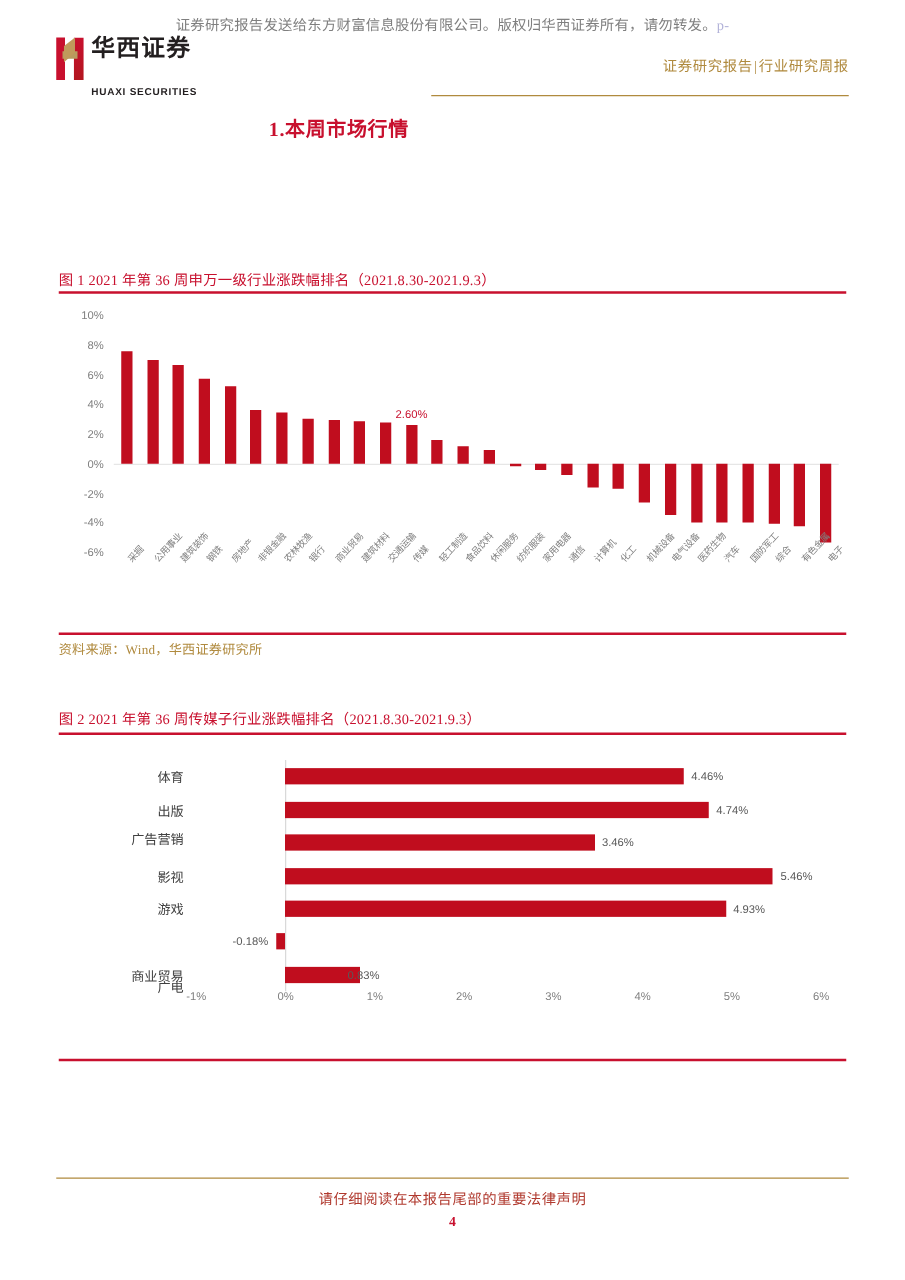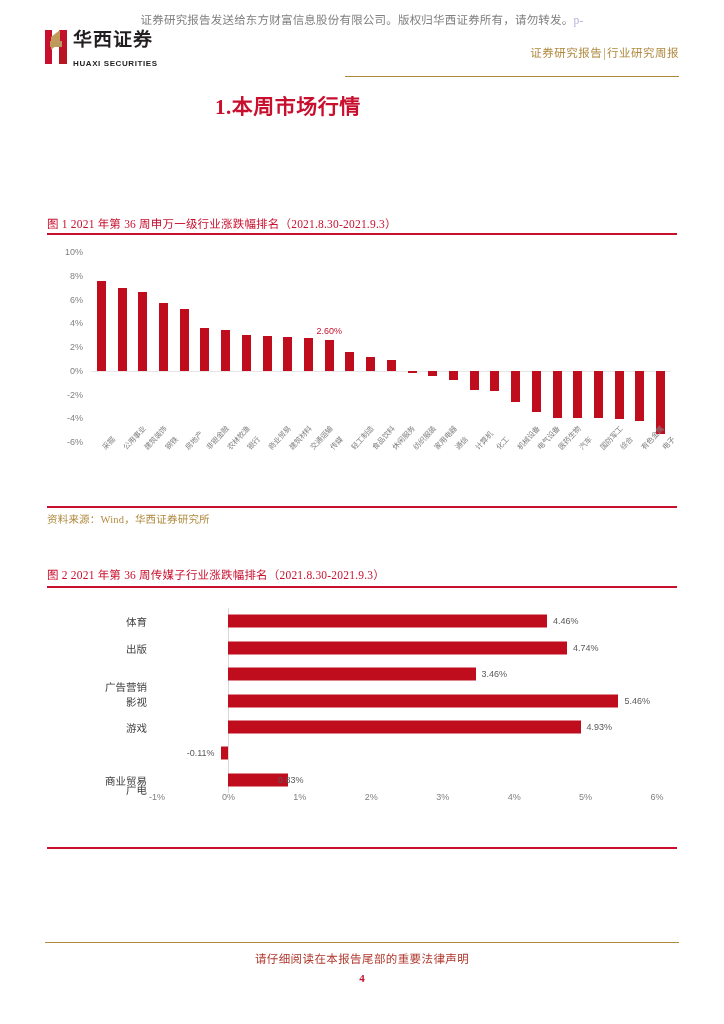--- a/index.html
+++ b/index.html
@@ -89,21 +89,21 @@
   }
   .logo-text { line-height: 1; }
   .logo-cn {
     font-size: 19px;
     font-weight: bold;
     color: #231f20;
     letter-spacing: 1px;
     font-family: "Liberation Serif", serif;
   }
   .logo-en {
-    margin-top: 11px;
+    margin-top: 21px;
     font-size: 8px;
     font-weight: bold;
     color: #231f20;
     letter-spacing: 0.6px;
     font-family: "Liberation Sans", sans-serif;
   }
   .header-right {
     position: absolute;
     right: 0;
     top: 14px;
@@ -121,21 +121,21 @@
     top: 46px;
     height: 1px;
     background: #b08a3e;
   }
 
   
   .section-title {
     position: absolute;
     top: 90px;
     left: 215px;
-    font-size: 21px;
+    font-size: 16px;
     font-weight: bold;
     color: #c8102e;
     letter-spacing: 0.5px;
     font-family: "Liberation Serif", serif;
   }
 
   
   .para {
     position: absolute;
     top: 132px;
@@ -461,27 +461,27 @@
         <div class="c2-val" style="top: 13.2143px; left: 396px;">4.46%</div>
         <div class="c2-bar" title="出版 4.74%" style="top: 39.6429px; left: 71.4286px; width: 338.571px;"></div>
         <div class="c2-val" style="top: 39.6429px; left: 416px;">4.74%</div>
         <div class="c2-bar" title="广告营销 3.46%" style="top: 66.0714px; left: 71.4286px; width: 247.143px;"></div>
         <div class="c2-val" style="top: 66.0714px; left: 324.571px;">3.46%</div>
         <div class="c2-bar" title="影视 5.46%" style="top: 92.5px; left: 71.4286px; width: 390px;"></div>
         <div class="c2-val" style="top: 92.5px; left: 467.429px;">5.46%</div>
         <div class="c2-bar" title="游戏 4.93%" style="top: 118.929px; left: 71.4286px; width: 352.143px;"></div>
         <div class="c2-val" style="top: 118.929px; left: 429.571px;">4.93%</div>
         <div class="c2-bar" title="广电 -0.11%" style="top: 145.357px; left: 63.5714px; width: 7.85714px;"></div>
-        <div class="c2-val" style="top: 145.357px; left: auto; right: 442.429px;">-0.11%</div>
+        <div class="c2-val" style="top: 145.357px; left: auto; right: 442.429px;">-0.18%</div>
         <div class="c2-bar" title="互联网服务 0.83%" style="top: 171.786px; left: 71.4286px; width: 59.2857px;"></div>
         <div class="c2-val" style="top: 171.786px; left: 121px;">0.83%</div>
       </div>
   <div class="c2-row-label" style="top: 21.2143px;">体育</div>
       <div class="c2-row-label" style="top: 47.6429px;">出版</div>
-      <div class="c2-row-label" style="top: 86px;">广告营销</div>
+      <div class="c2-row-label" style="top: 71px;">广告营销</div>
       <div class="c2-row-label" style="top: 100.5px;">影视</div>
       <div class="c2-row-label" style="top: 126.929px;">游戏</div>
       <div class="c2-row-label" style="top: 153.357px; margin-top: 36px;">广电</div>
       <div class="c2-row-label" style="top: 179.786px;">商业贸易</div>
       <div class="c2-xtick" style="left: 110px;">-1%</div>
       <div class="c2-xtick" style="left: 181.429px;">0%</div>
       <div class="c2-xtick" style="left: 252.857px;">1%</div>
       <div class="c2-xtick" style="left: 324.286px;">2%</div>
       <div class="c2-xtick" style="left: 395.714px;">3%</div>
       <div class="c2-xtick" style="left: 467.143px;">4%</div>

